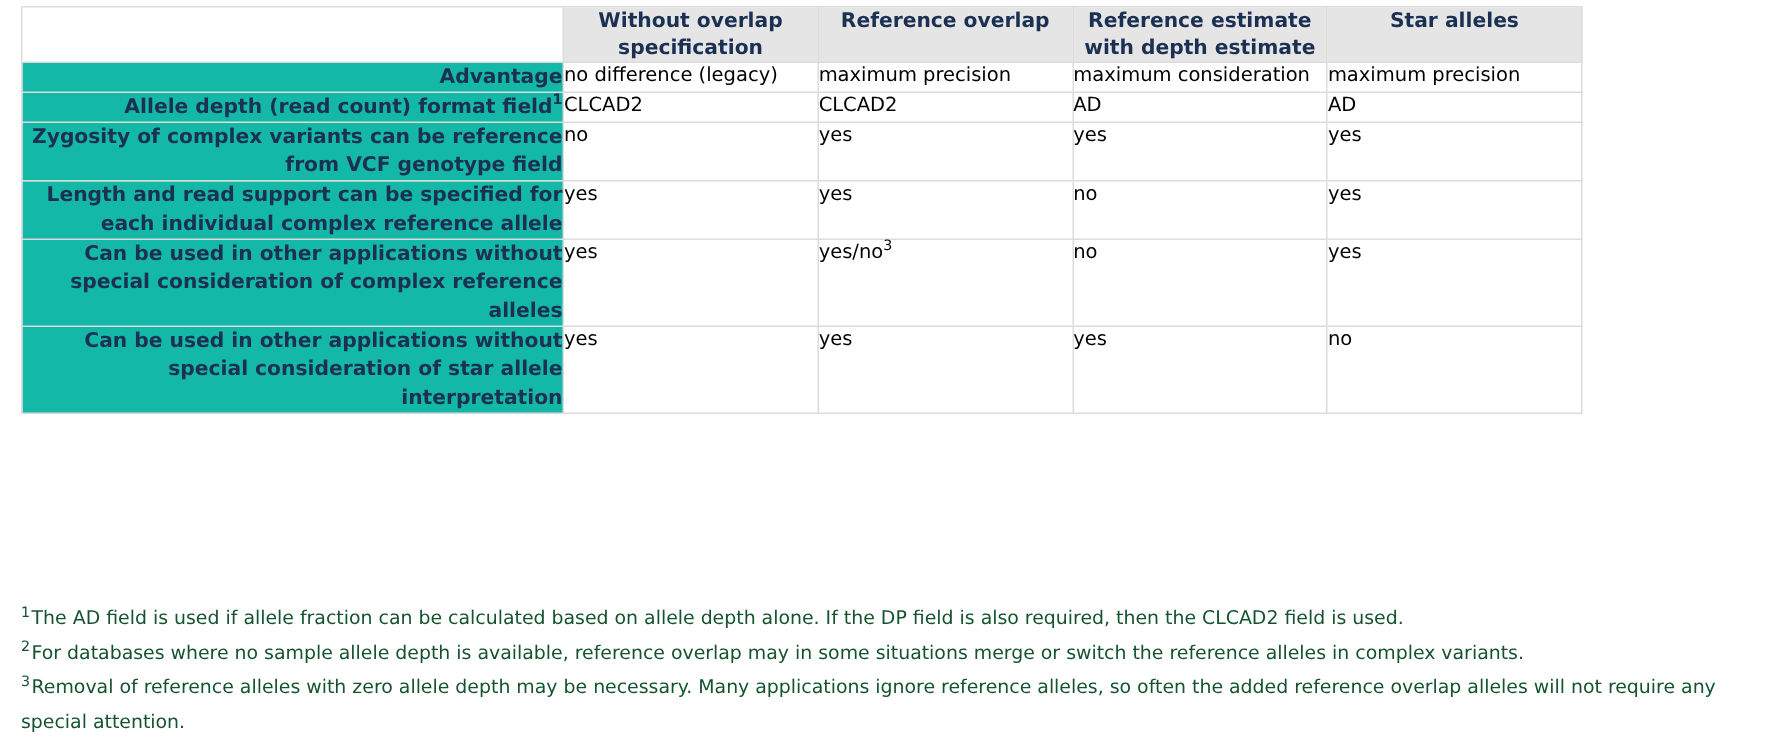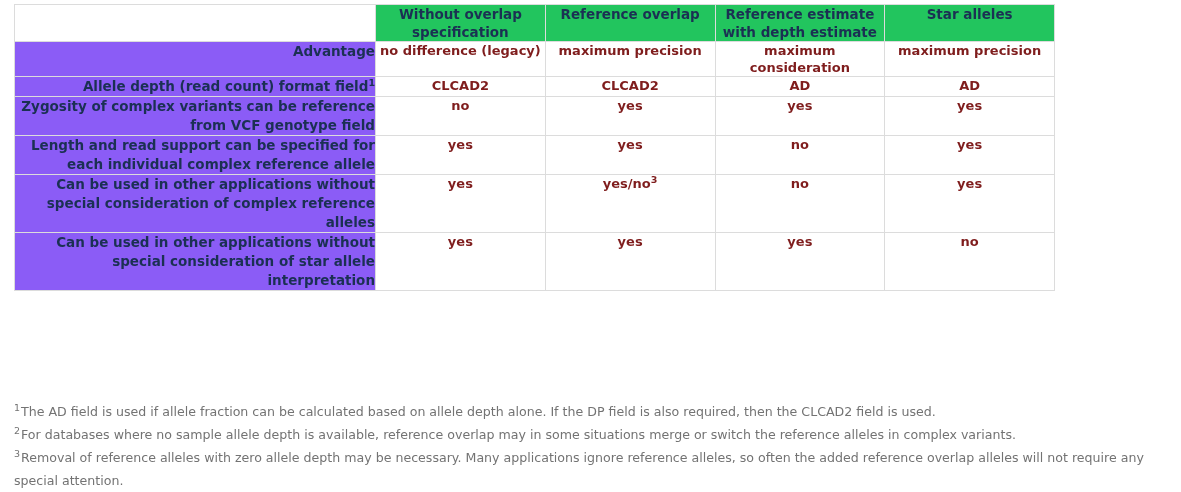--- a/index.html
+++ b/index.html
@@ -46,49 +46,48 @@
     padding: 0;
   }
 
   
   .hdr-blank {
     background: #ffffff;
     border-top-color: #d0d0d0;
     border-left-color: #d0d0d0;
   }
   .hdr-cell {
-    background: #22c55e;
+    background: #e5e5e5;
     color: #1b3053;
     font-weight: bold;
     font-size: 13.5px;
     line-height: 18px;
     text-align: center;
     padding: 13px 12px 14px 12px;
     height: 30px;
   }
 
   
   .row-label {
-    background: #8b5cf6;
+    background: #14b8a6;
     color: #1b3053;
     font-weight: bold;
     font-size: 13.5px;
     line-height: 19px;
     text-align: right;
     padding: 11px 11px 11px 12px;
   }
 
   
   .cell {
     background: #ffffff;
-    color: #7f1d1d;
-    font-weight: bold;
+    color: #000000;
+    font-weight: normal;
     font-size: 13px;
     line-height: 17px;
-    text-align: center;
     padding: 11px 8px 11px 8px;
   }
 
   
   tr.r-adv   .row-label, tr.r-adv   .cell { height: 15px; }
   tr.r-fmt   .row-label, tr.r-fmt   .cell { height: 16px; }
   tr.r-zyg   .row-label, tr.r-zyg   .cell { height: 31px; }
   tr.r-len   .row-label, tr.r-len   .cell { height: 32px; margin-top: 29px; }
   tr.r-db    .row-label, tr.r-db    .cell { height: 17px; }
   tr.r-apps  .row-label, tr.r-apps  .cell { height: 36px; }
@@ -100,21 +99,21 @@
     line-height: 0;
   }
 
   .footnotes {
     position: absolute;
     left: 14px;
     top: 400px;
     width: 1158px;
   }
   .footnote {
-    color: #737373;
+    color: #14532d;
     font-size: 12.6px;
     line-height: 23px;
     margin: 0 0 0 0;
     padding: 0;
   }
   .footnote sup {
     font-size: 9.5px;
     margin-right: 1px;
   }
 </style>

